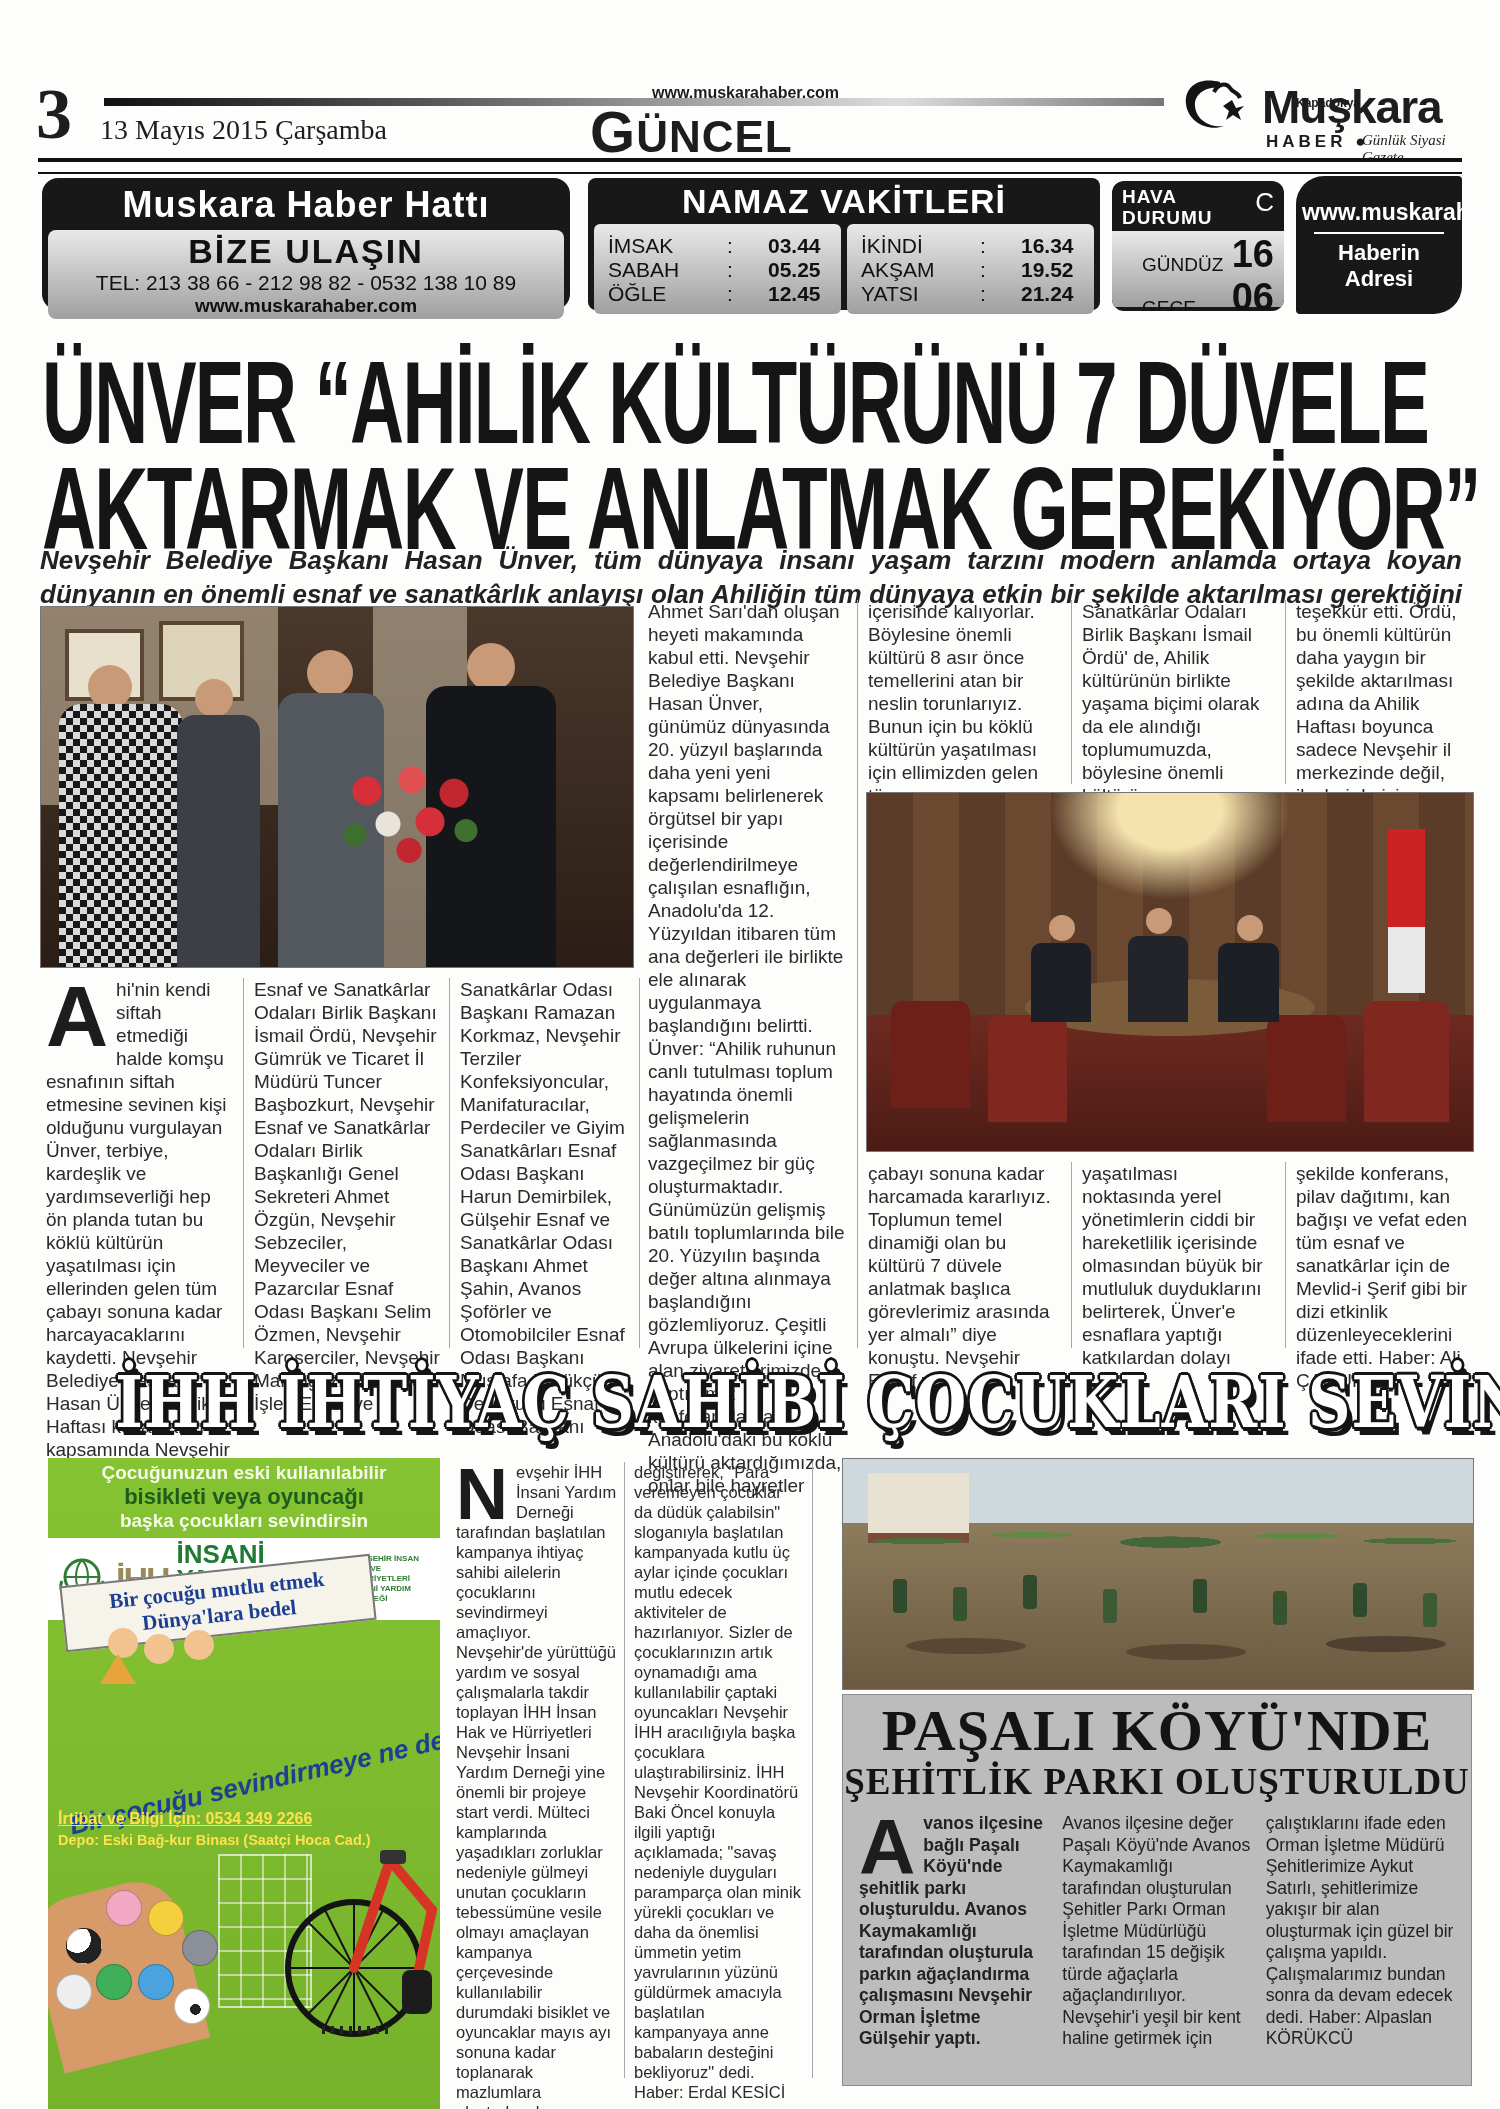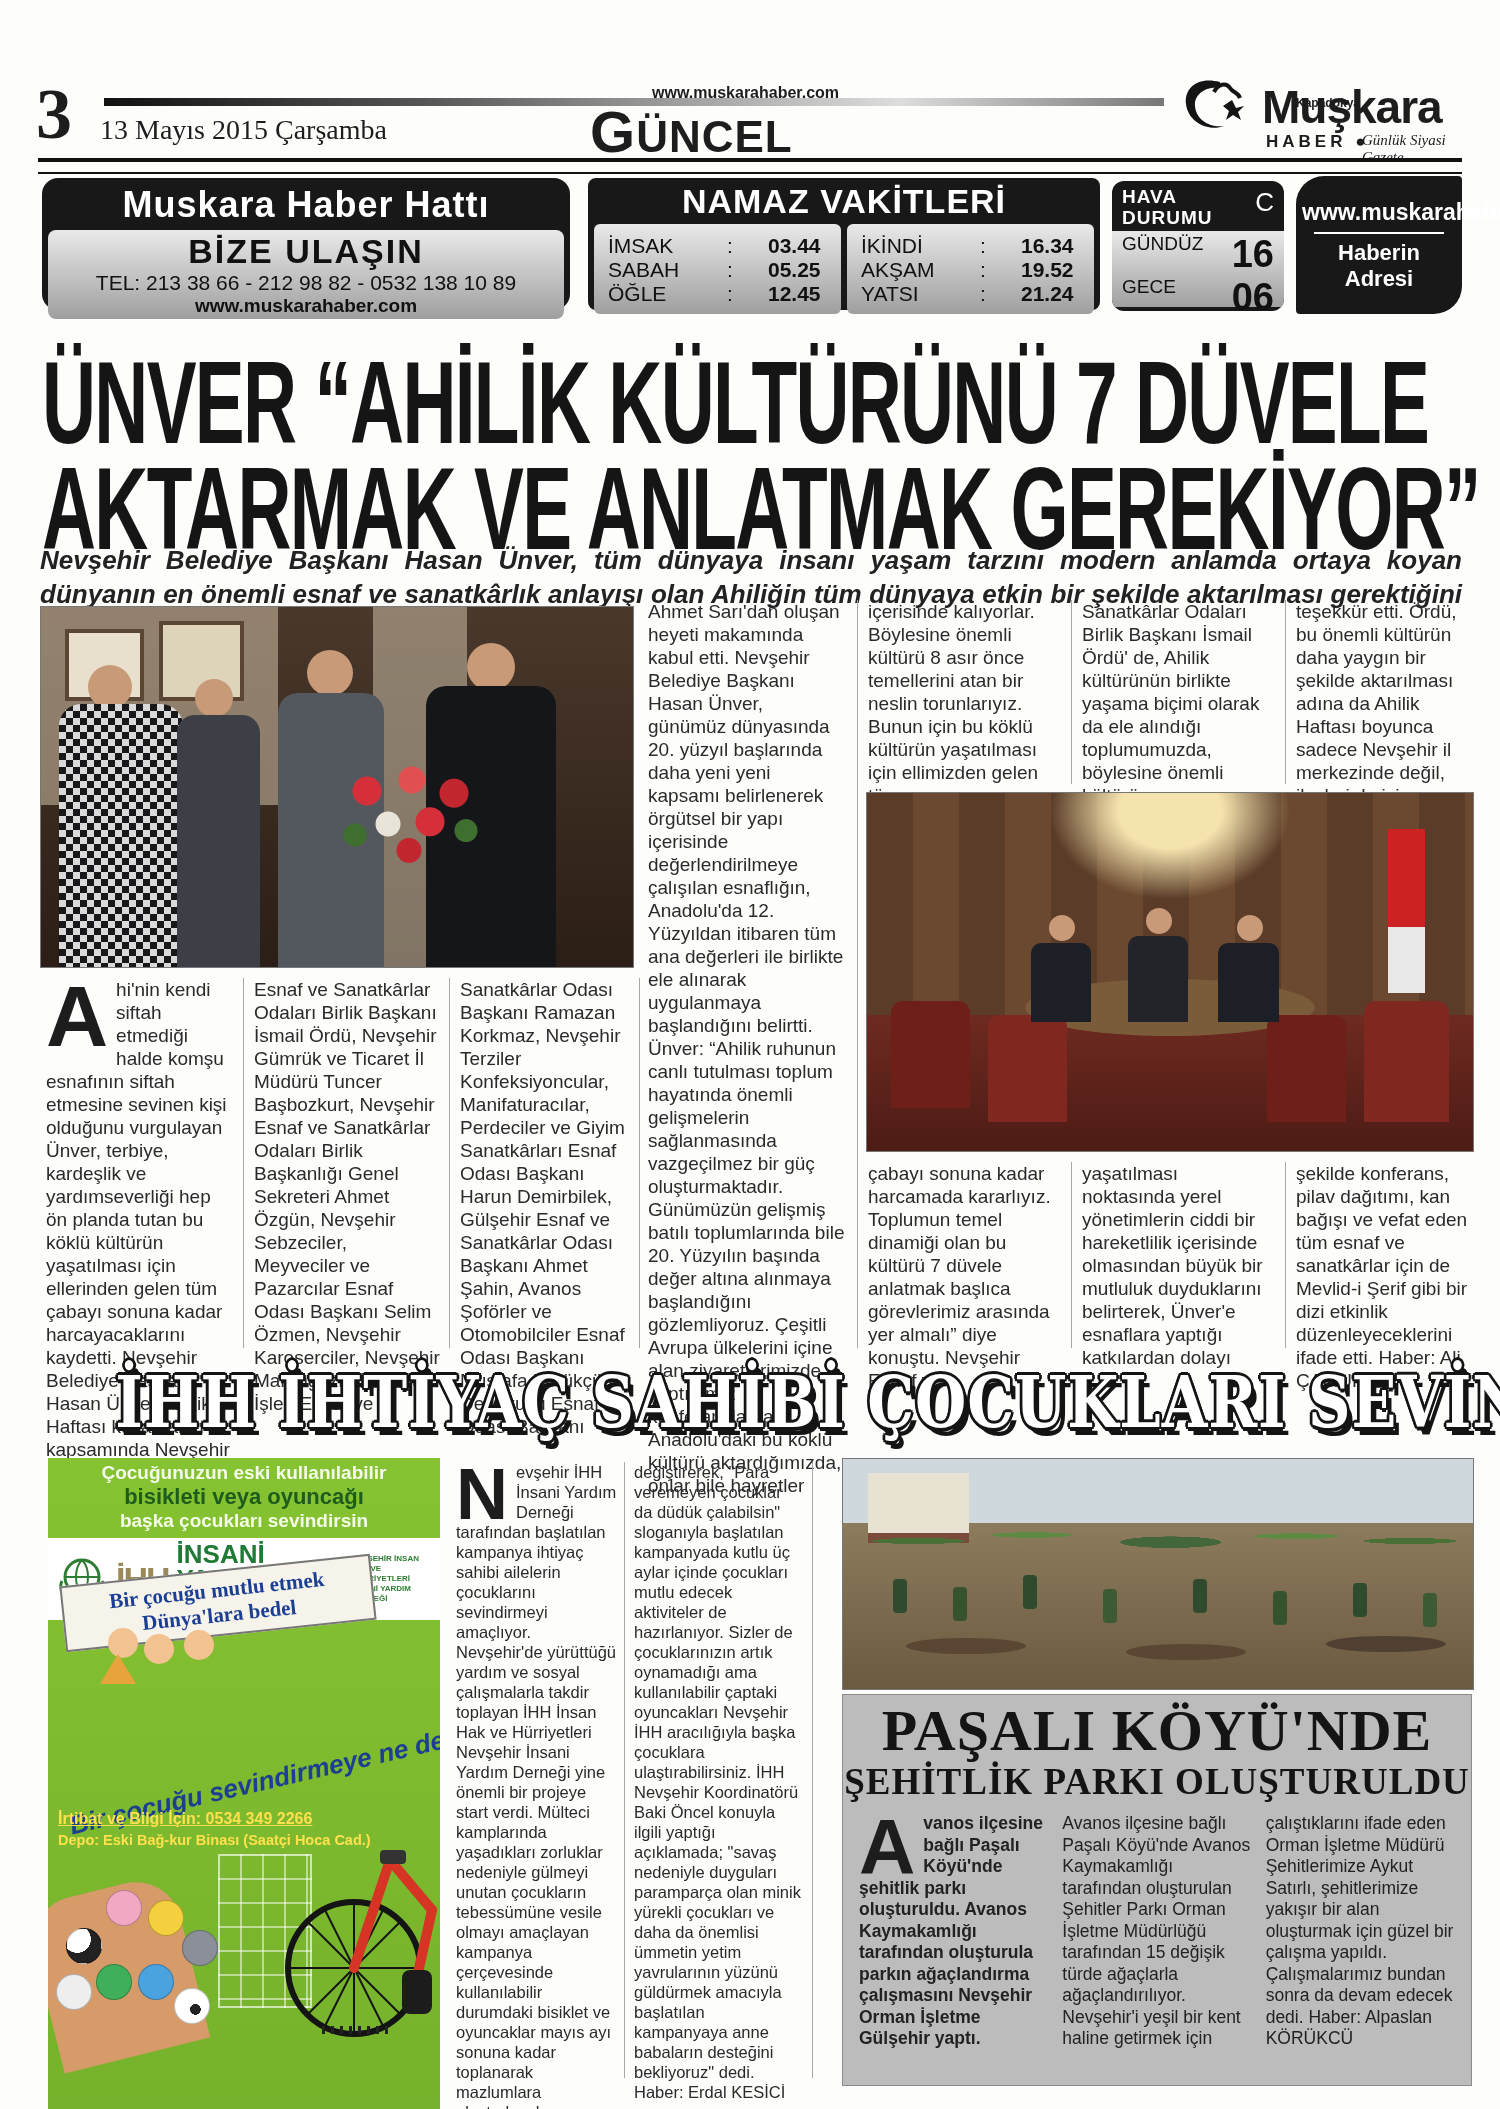--- a/index.html
+++ b/index.html
@@ -26,21 +26,21 @@
   .hotline-phone{font-size:21px;text-align:center;}
   .hotline-url{font-size:19px;font-weight:bold;text-align:center;}
   .prayer-title{font-size:34px;font-weight:bold;text-align:center;letter-spacing:1px;color:#fff;}
   .prayer-panel{border-radius:6px;padding:10px 14px;display:flex;flex-direction:column;justify-content:space-around;}
   .prayer-row{font-size:21px;display:flex;gap:29px;}
   .prayer-row .lbl{width:84px;}
   .prayer-row .sep{width:18px;text-align:center;}
   .prayer-row b{font-weight:bold;}
   .weather-title{font-size:19px;font-weight:bold;line-height:1.1;letter-spacing:1px;}
   .weather-unit{font-size:26px;}
-  .weather-row{display:flex;justify-content:space-between;align-items:flex-start;font-size:19px;}
+  .weather-row{display:flex;justify-content:space-between;align-items:flex-end;font-size:19px;margin-left:20px;}
   .weather-row b{font-size:38px;font-weight:bold;}
   .addr-url{font-size:23px;font-weight:bold;text-align:center;}
   .addr-cap{font-size:22px;font-weight:bold;text-align:center;}
   
   .headline{white-space:nowrap;font-weight:bold;font-size:88px;letter-spacing:-2px;color:#151515;}
   .headline>span{display:inline-block;transform:scale(.85,1.32);transform-origin:0 0;}
   .lede{font-size:26px;font-weight:bold;font-style:italic;line-height:1.3;text-align:justify;color:#222;}
   .col{font-size:19px;line-height:23px;color:#2a2a2a;}
   .col-s{font-size:16.5px;line-height:20px;color:#2a2a2a;}
   .dropcap{float:left;font-weight:bold;font-size:86px;line-height:68px;padding:4px 8px 0 0;color:#1d1d1d;}
@@ -327,19 +327,19 @@
   </div>
 
   <div class="abs story3-box" style="left:842px;top:1694px;width:630px;height:392px;box-sizing:border-box;">
     <div class="s3-h1" style="margin-top:6px;">PAŞALI KÖYÜ'NDE</div>
     <div class="s3-h2">ŞEHİTLİK PARKI OLUŞTURULDU</div>
     <div class="s3-cols">
       <div class="s3-col" style="font-weight:bold;">
         <span class="dropcap">A</span><span>vanos ilçesine bağlı Paşalı Köyü'nde şehitlik parkı oluşturuldu. Avanos Kaymakamlığı tarafından oluşturula parkın ağaçlandırma çalışmasını Nevşehir Orman İşletme Gülşehir yaptı.</span>
       </div>
       <div class="s3-col">
-        <b class="inb">Avanos ilçesine bağlı</b><span> Paşalı Köyü'nde Avanos Kaymakamlığı tarafından oluşturulan Şehitler Parkı Orman İşletme Müdürlüğü tarafından 15 değişik türde ağaçlarla ağaçlandırılıyor. Nevşehir'i yeşil bir kent haline getirmek için</span>
+        <b class="inb">Avanos ilçesine değer</b><span> Paşalı Köyü'nde Avanos Kaymakamlığı tarafından oluşturulan Şehitler Parkı Orman İşletme Müdürlüğü tarafından 15 değişik türde ağaçlarla ağaçlandırılıyor. Nevşehir'i yeşil bir kent haline getirmek için</span>
       </div>
       <div class="s3-col">çalıştıklarını ifade eden Orman İşletme Müdürü Şehitlerimize Aykut Satırlı, şehitlerimize yakışır bir alan oluşturmak için güzel bir çalışma yapıldı. Çalışmalarımız bundan sonra da devam edecek dedi. Haber: Alpaslan KÖRÜKCÜ</div>
     </div>
   </div>
 
 </div>
 
 </body></html>

